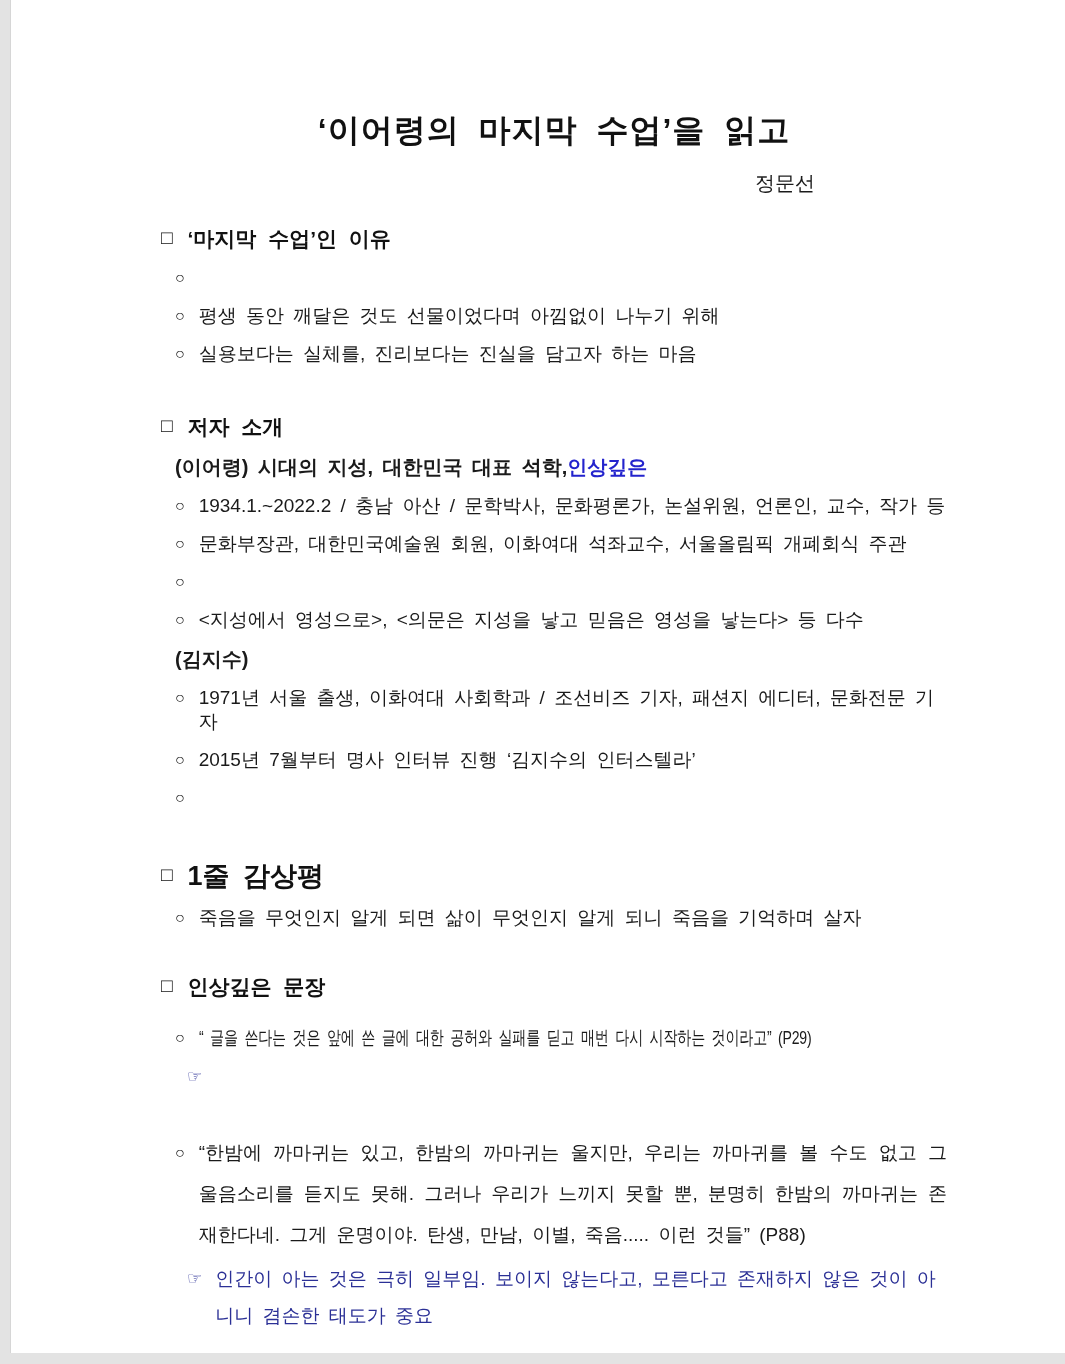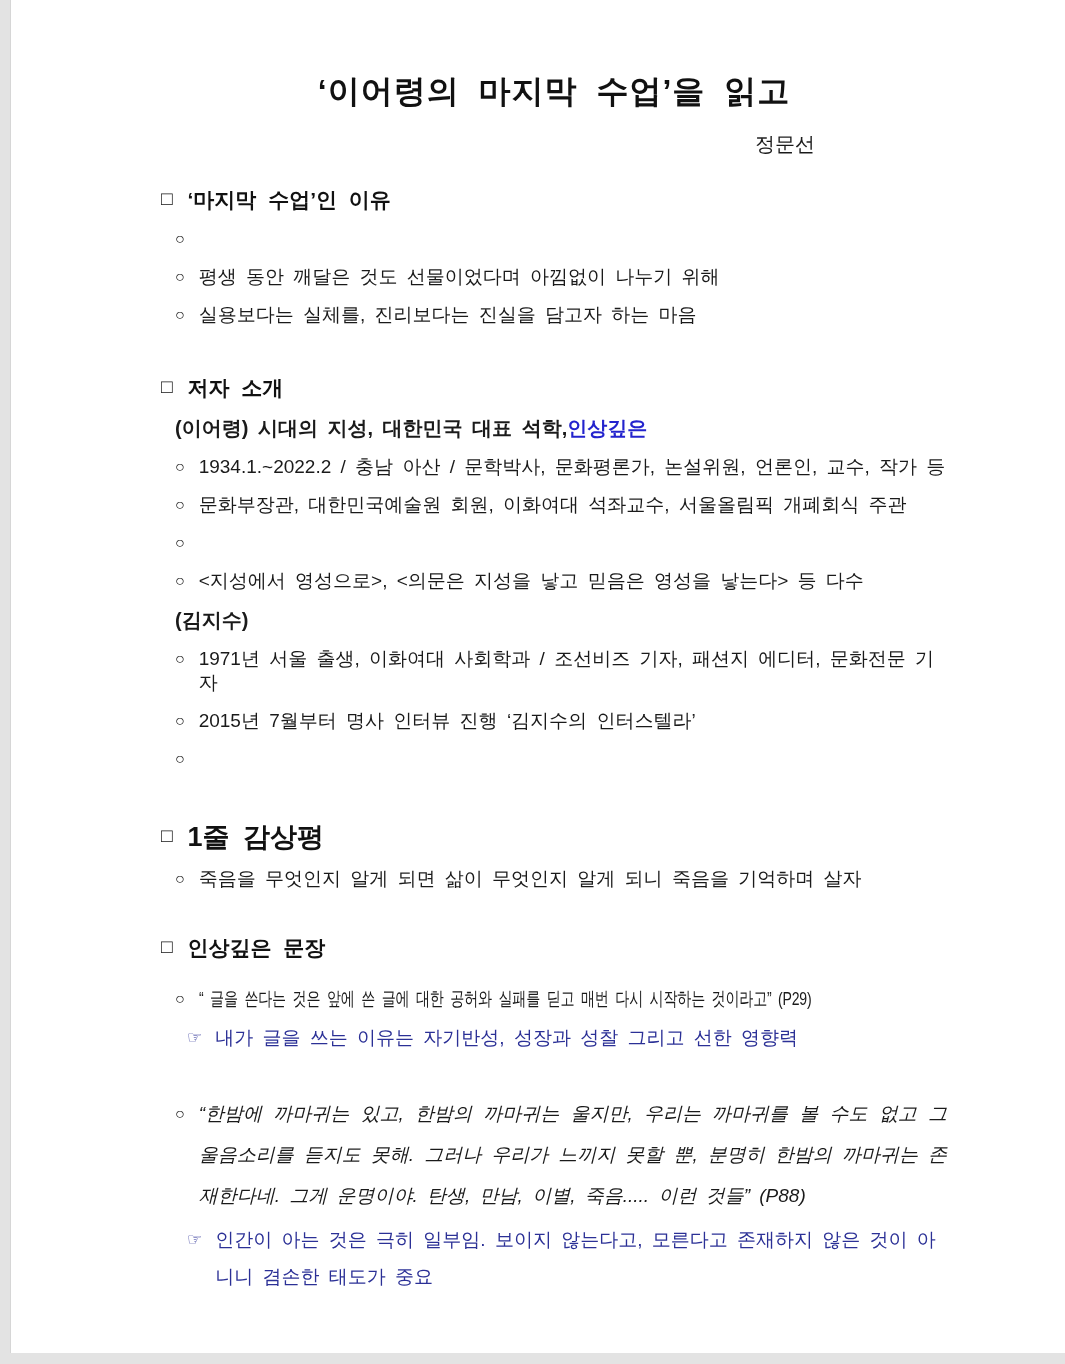--- a/index.html
+++ b/index.html
@@ -11,21 +11,21 @@
     position:relative;
     overflow:hidden;
   }
   .page {
     position:absolute;
     left:10px; top:0; right:0; bottom:11px;
     background:#ffffff;
     border-left:1px solid #d6d6d6;
   }
   .content {
-    padding:67px 118px 0 150px;
+    padding:106px 118px 0 150px;
   }
 
   
   .doc-title {
     margin:0;
     text-align:center;
     font-size:32px;
     font-weight:700;
     letter-spacing:1px;
     word-spacing:9px;
@@ -90,21 +90,21 @@
     letter-spacing:-0.3px;
   }
   .para {
     display:flex; gap:14px;
     font-size:19px;
     word-spacing:4px;
     margin-top:42px;
     padding-left:14px;
   }
   .para .circ { font-size:16px; line-height:41px; }
-  .para .ptext { line-height:41px; text-align:justify;font-style:italic; }
+  .para .ptext { line-height:41px; text-align:justify; }
 
   
   .note {
     display:flex; gap:13px;
     color:#2b3096;
     font-size:19px;
     word-spacing:4px;
     padding-left:26px;
   }
   .note .hand { font-size:17px; line-height:37px; }
@@ -191,21 +191,20 @@
       <span class="sq">□</span>
       <span>인상깊은 문장</span>
     </div>
 
     <div class="li quote-line">
       <span class="circ">○</span>
       <span class="condensed">“ 글을 쓴다는 것은 앞에 쓴 글에 대한 공허와 실패를 딛고 매번 다시 시작하는 것이라고” (P29)</span>
     </div>
     <div class="note mt-note1">
       <span class="hand">☞</span>
-      <span class="ntext">내가 글을 쓰는 이유는 자기반성, 성장과 성찰 그리고 선한 영향력</span>
     </div>
 
     <div class="para">
       <span class="circ">○</span>
       <span class="ptext">“한밤에 까마귀는 있고, 한밤의 까마귀는 울지만, 우리는 까마귀를 볼 수도 없고 그 울음소리를 듣지도 못해. 그러나 우리가 느끼지 못할 뿐, 분명히 한밤의 까마귀는 존재한다네. 그게 운명이야. 탄생, 만남, 이별, 죽음..... 이런 것들” (P88)</span>
     </div>
     <div class="note mt-note2">
       <span class="hand">☞</span>
       <span class="ntext">인간이 아는 것은 극히 일부임. 보이지 않는다고, 모른다고 존재하지 않은 것이 아니니 겸손한 태도가 중요</span>
     </div>

